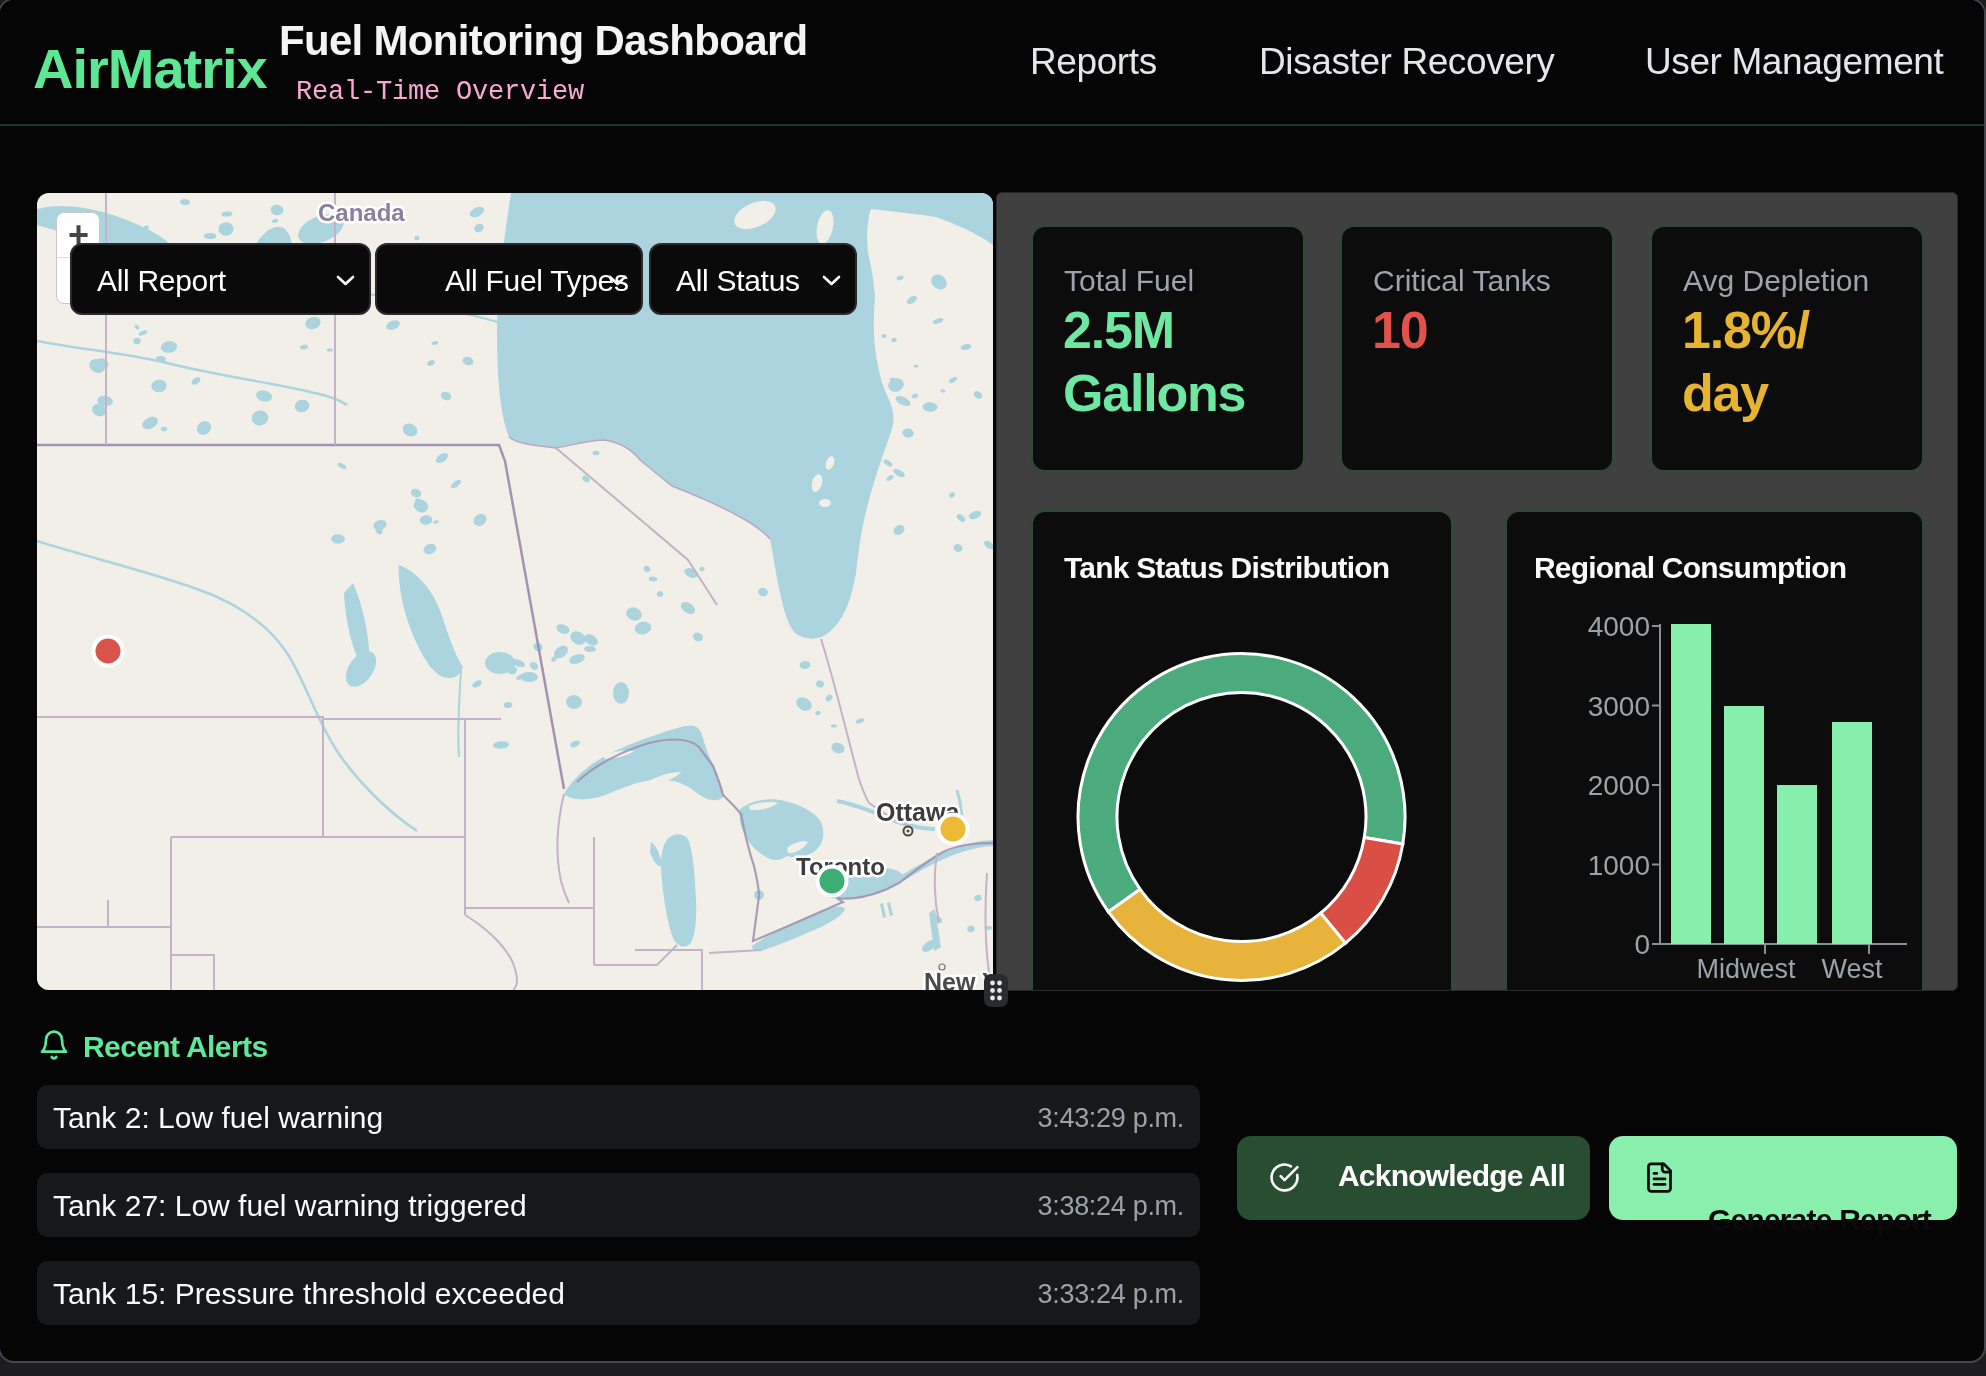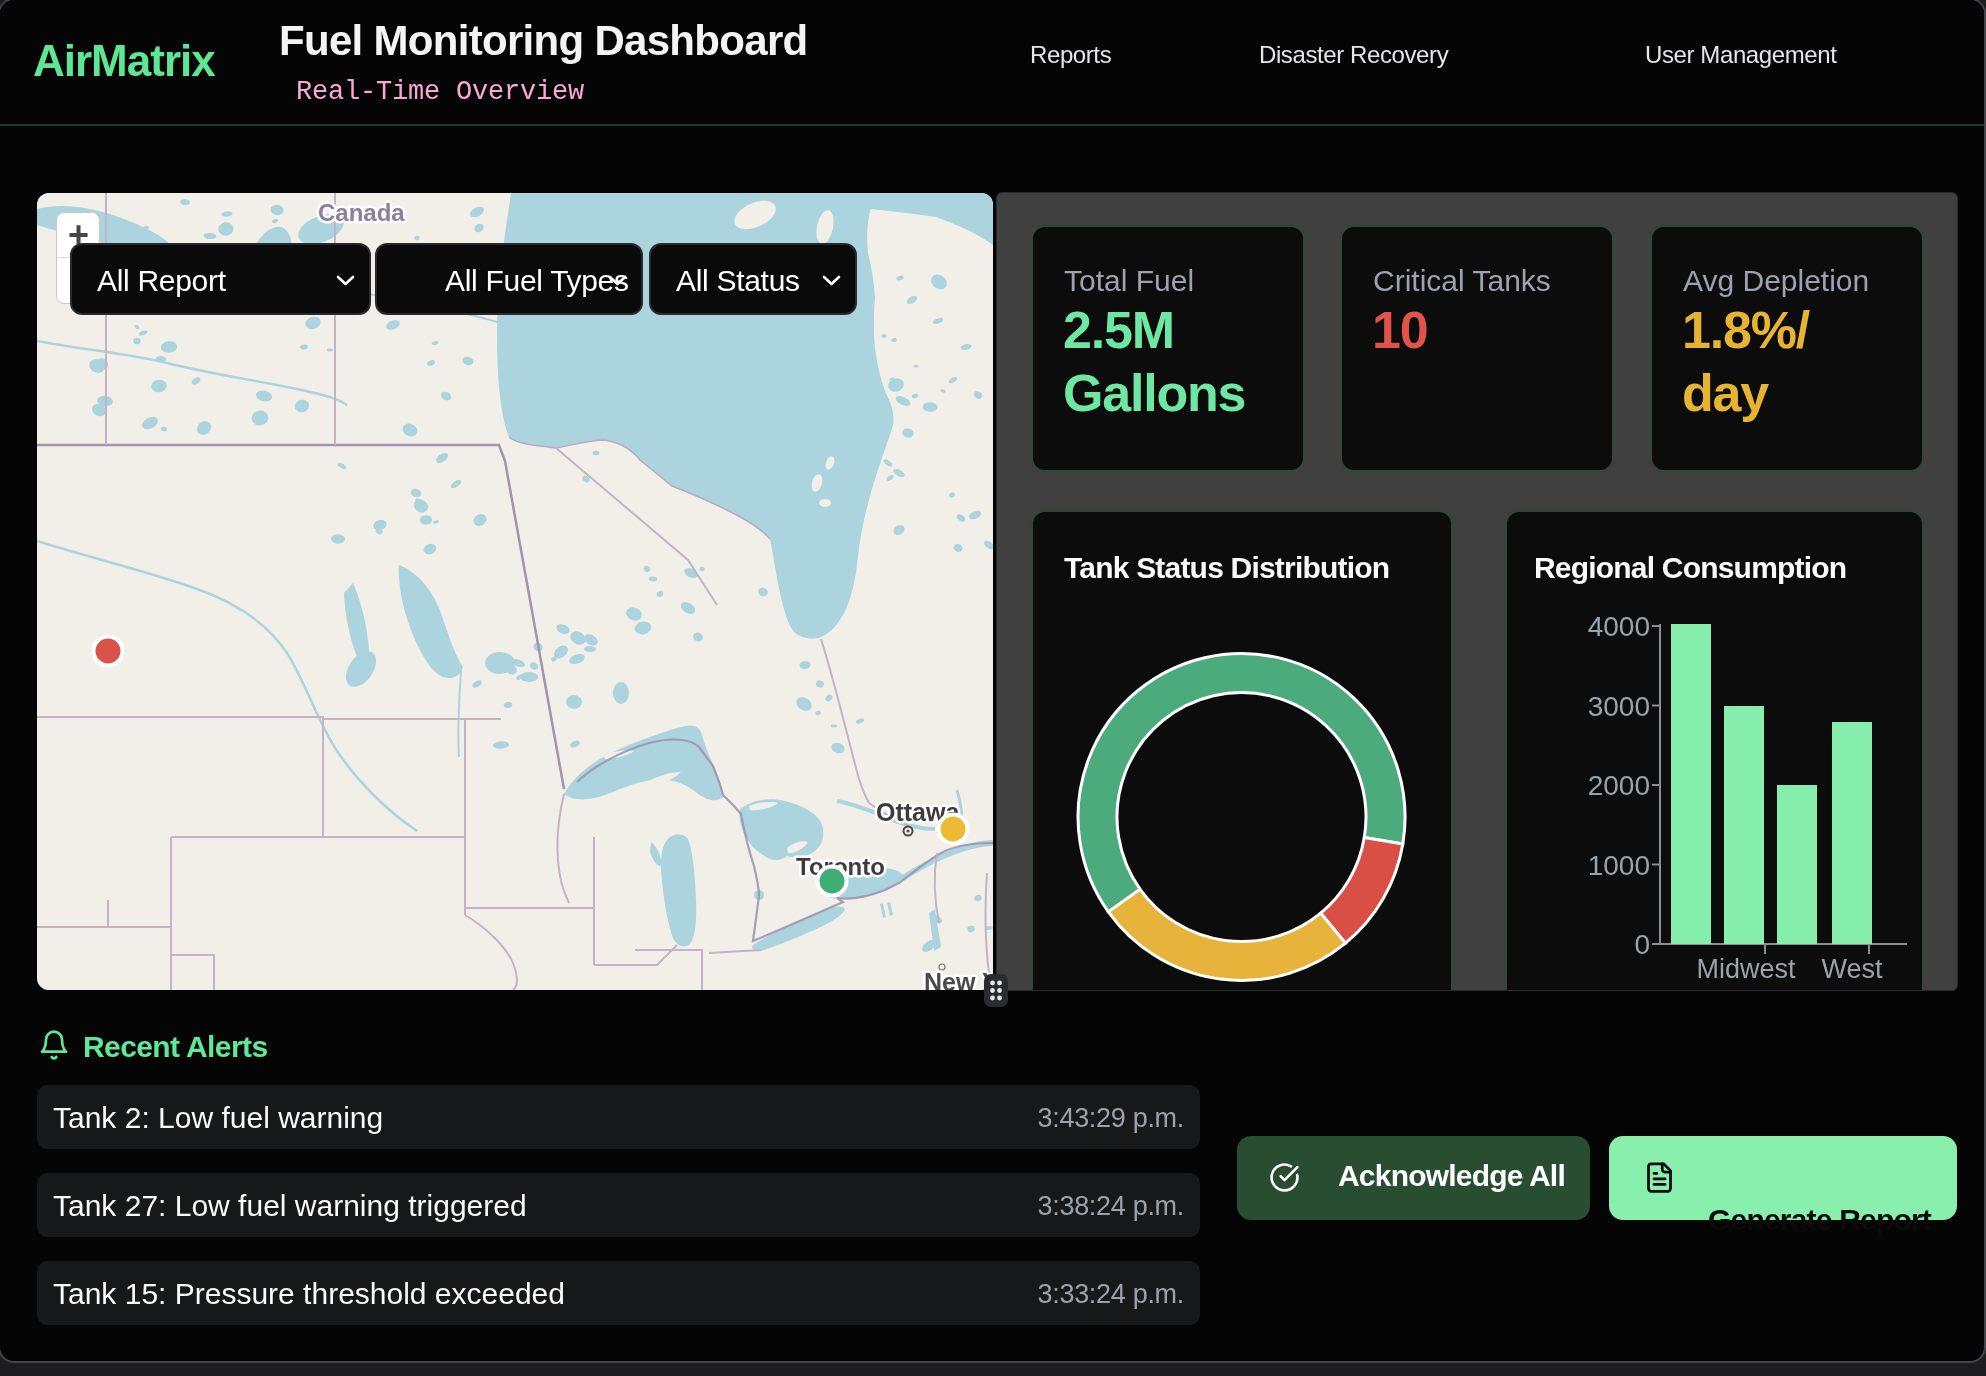--- a/index.html
+++ b/index.html
@@ -1,23 +1,23 @@
 <!DOCTYPE html>
 <html><head>
 <meta charset="utf-8">
 <style>
   * { margin:0; padding:0; box-sizing:border-box; }
   html,body { width:1986px; height:1376px; background:#1d1d20; font-family:"Liberation Sans", sans-serif; overflow:hidden; position:relative; }
   .app { position:absolute; left:-2px; top:-2px; width:1988px; height:1365px; background:#050505; border:2px solid #45454d; border-radius:16px; overflow:hidden; }
   .abs { position:absolute; }
   .header { position:absolute; left:0; top:0; width:100%; height:126px; background:#050505; border-bottom:2px solid #183a2a; }
-  .logo { position:absolute; left:33px; top:36px; font-size:44px; font-weight:700; color:#5de794; letter-spacing:-1px; }
+  .logo { position:absolute; left:33px; top:36px; font-size:56px; font-weight:700; color:#5de794; letter-spacing:-1px; }
   .title { position:absolute; left:279px; top:17px; font-size:42px; font-weight:700; color:#f4f4f5; letter-spacing:-0.7px; }
   .subtitle { position:absolute; left:296px; top:77px; font-size:27px; font-weight:400; color:#f9a8d4; letter-spacing:-0.2px;font-family:Liberation Mono, monospace; }
-  .nav { position:absolute; top:41px; font-size:24px; color:#e4e6e9; letter-spacing:-0.4px; }
+  .nav { position:absolute; top:41px; font-size:37px; color:#e4e6e9; letter-spacing:-0.4px; }
   .map { position:absolute; left:37px; top:193px; width:956px; height:797px; border-radius:12px; overflow:hidden; background:#0ea5e9; }
   .zoomctl { position:absolute; left:19px; top:19px; width:44px; height:92px; background:#ffffff; border-radius:8px; border:1px solid #c8c8c8; }
   .zoomctl .plus { position:absolute; left:0; top:0; width:43px; height:45px; color:#464646; font-size:36px; font-weight:700; text-align:center; line-height:43px; border-bottom:1px solid #ddd;}
   .pill { position:absolute; top:50px; height:72px; background:#0a0a0b; border:2px solid #2a2a2e; border-radius:12px; color:#fff; font-size:30px; letter-spacing:-0.3px; line-height:72px; }
   .pill svg { position:absolute; right:14px; top:30px; }
   .panel { position:absolute; left:996px; top:192px; width:962px; height:799px; background:#404040; border:1px solid #29292d; border-radius:6px; overflow:hidden;padding-left:44px; }
   .scard { position:absolute; top:32px; width:274px; height:247px; background:#0b0c0b; border:2px solid #2b4a3a; border-radius:14px; }
   .slabel { position:absolute; left:31px; top:37px; font-size:30px; color:#9ca3af; }
   .sval { position:absolute; left:30px; top:72px; font-size:52px; font-weight:700; line-height:63px; letter-spacing:-1.2px; }
   .ccard { position:absolute; top:317px; width:422px; height:520px; background:#0b0c0b; border:2px solid #2b4a3a; border-radius:14px; }

